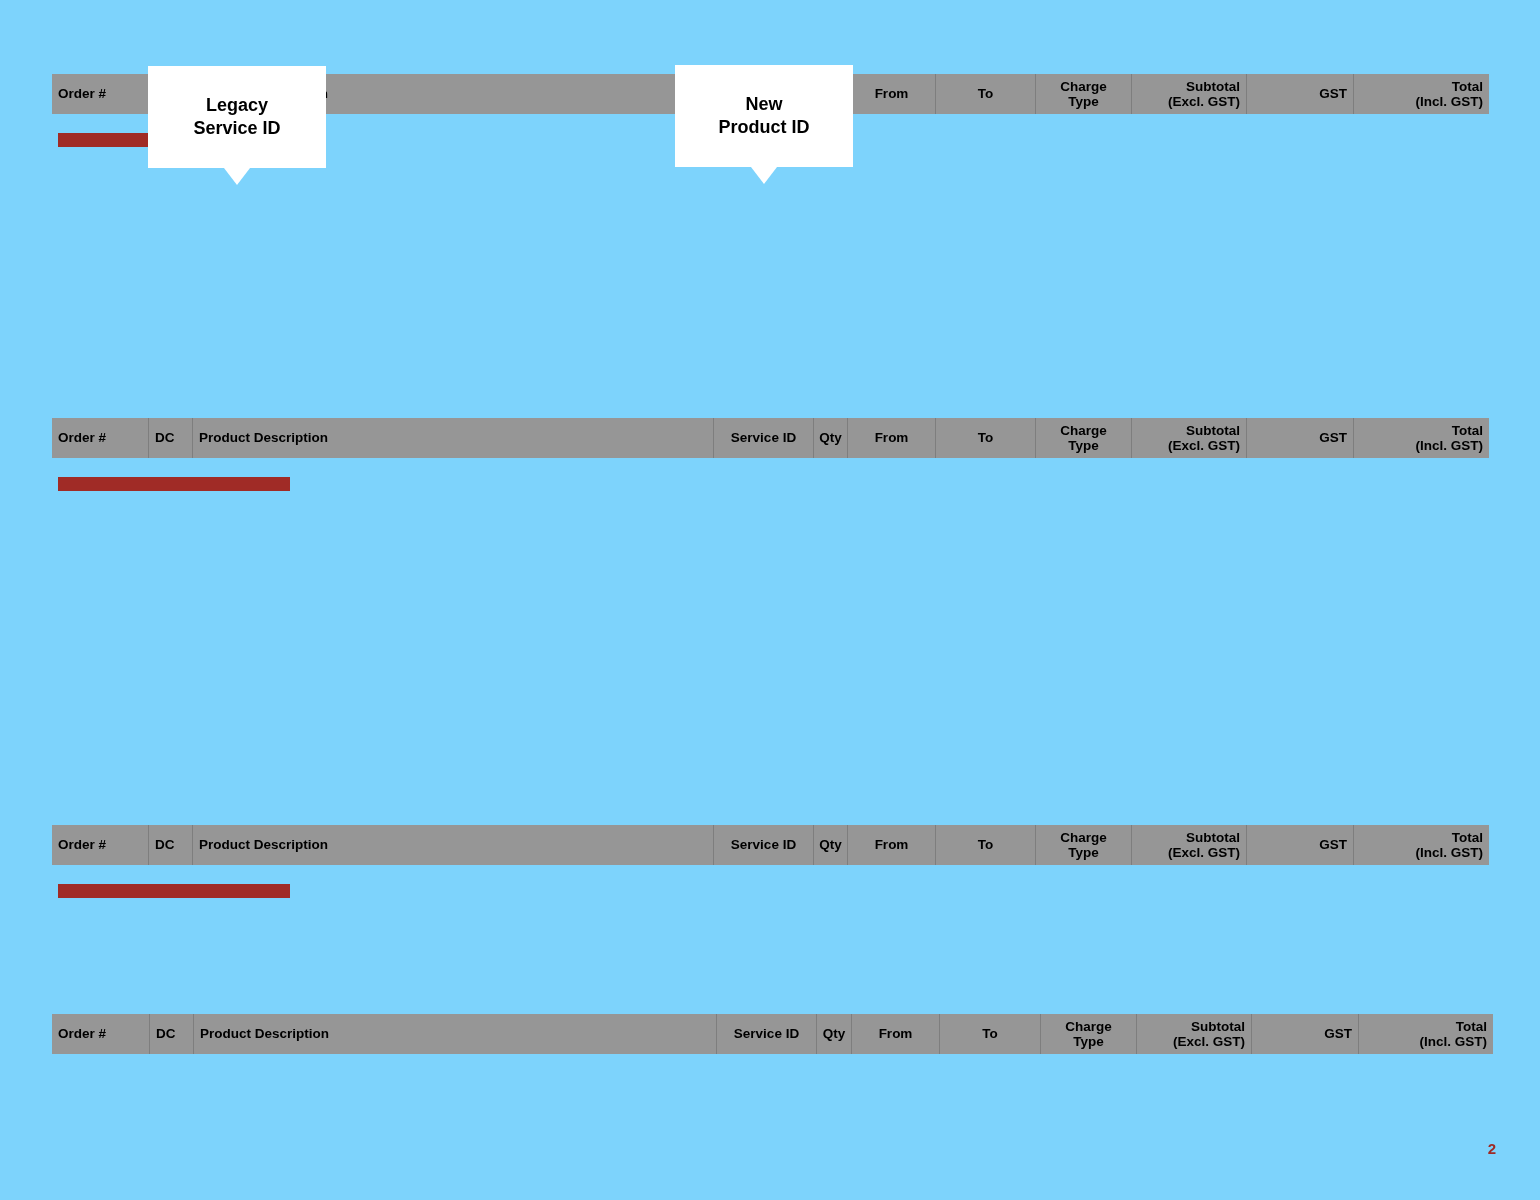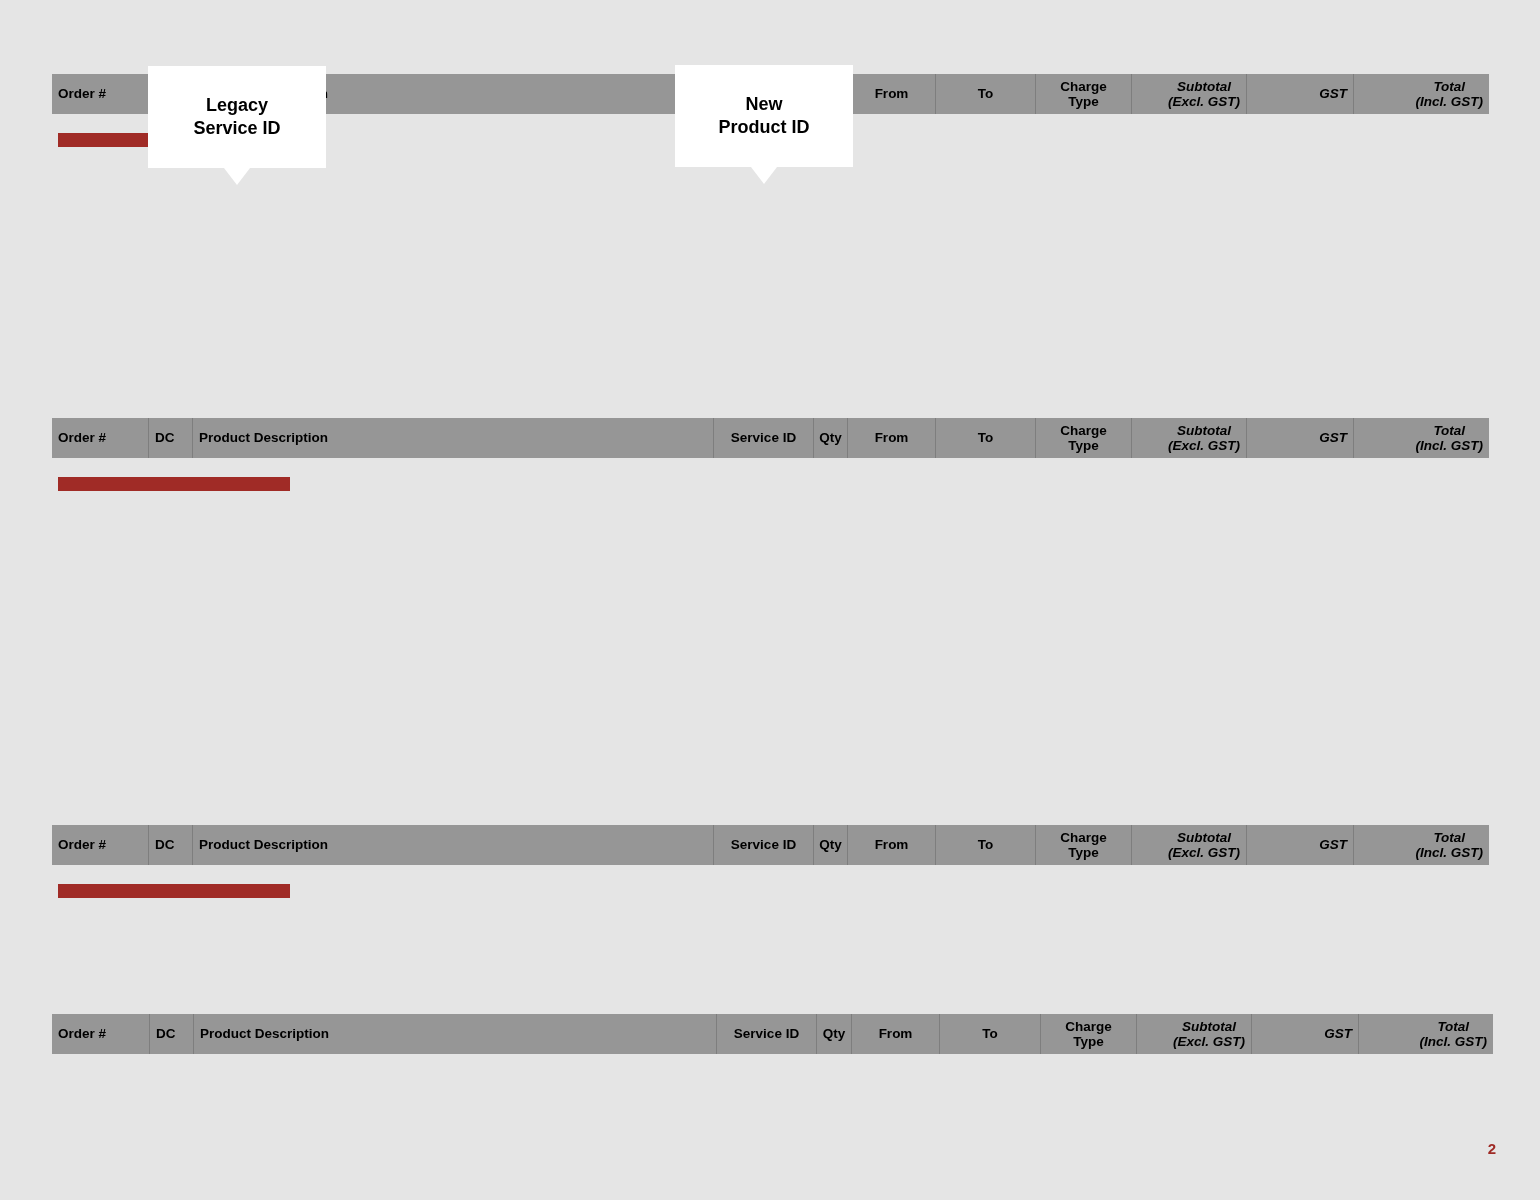--- a/index.html
+++ b/index.html
@@ -11,21 +11,21 @@
     width: 1540px;
     height: 1200px;
     position: relative;
     overflow: hidden;
     font-family: "Liberation Sans", sans-serif;
   }
 
   .slide {
     position: absolute;
     inset: 0;
-    background: #e5e5e5;
+    background: #7dd3fc;
   }
 
   
   .inv-table {
     position: absolute;
     display: flex;
     background: #969696;
     box-sizing: border-box;
   }
   .inv-table .cell {
@@ -38,21 +38,21 @@
     font-weight: bold;
     color: #000000;
     line-height: 1.12;
     padding: 0 6px;
     overflow: hidden;
     white-space: pre-line;
   }
   .inv-table .cell:last-child { border-right: none; }
   .inv-table .cell.left   { justify-content: flex-start; text-align: left; }
   .inv-table .cell.center { justify-content: center; text-align: center; }
-  .inv-table .cell.right  { justify-content: flex-end; text-align: center; font-style: italic; }
+  .inv-table .cell.right  { justify-content: flex-end; text-align: right; }
 
   
   .redact {
     position: absolute;
     background: #a02b26;
   }
 
   
   .callout {
     position: absolute;

